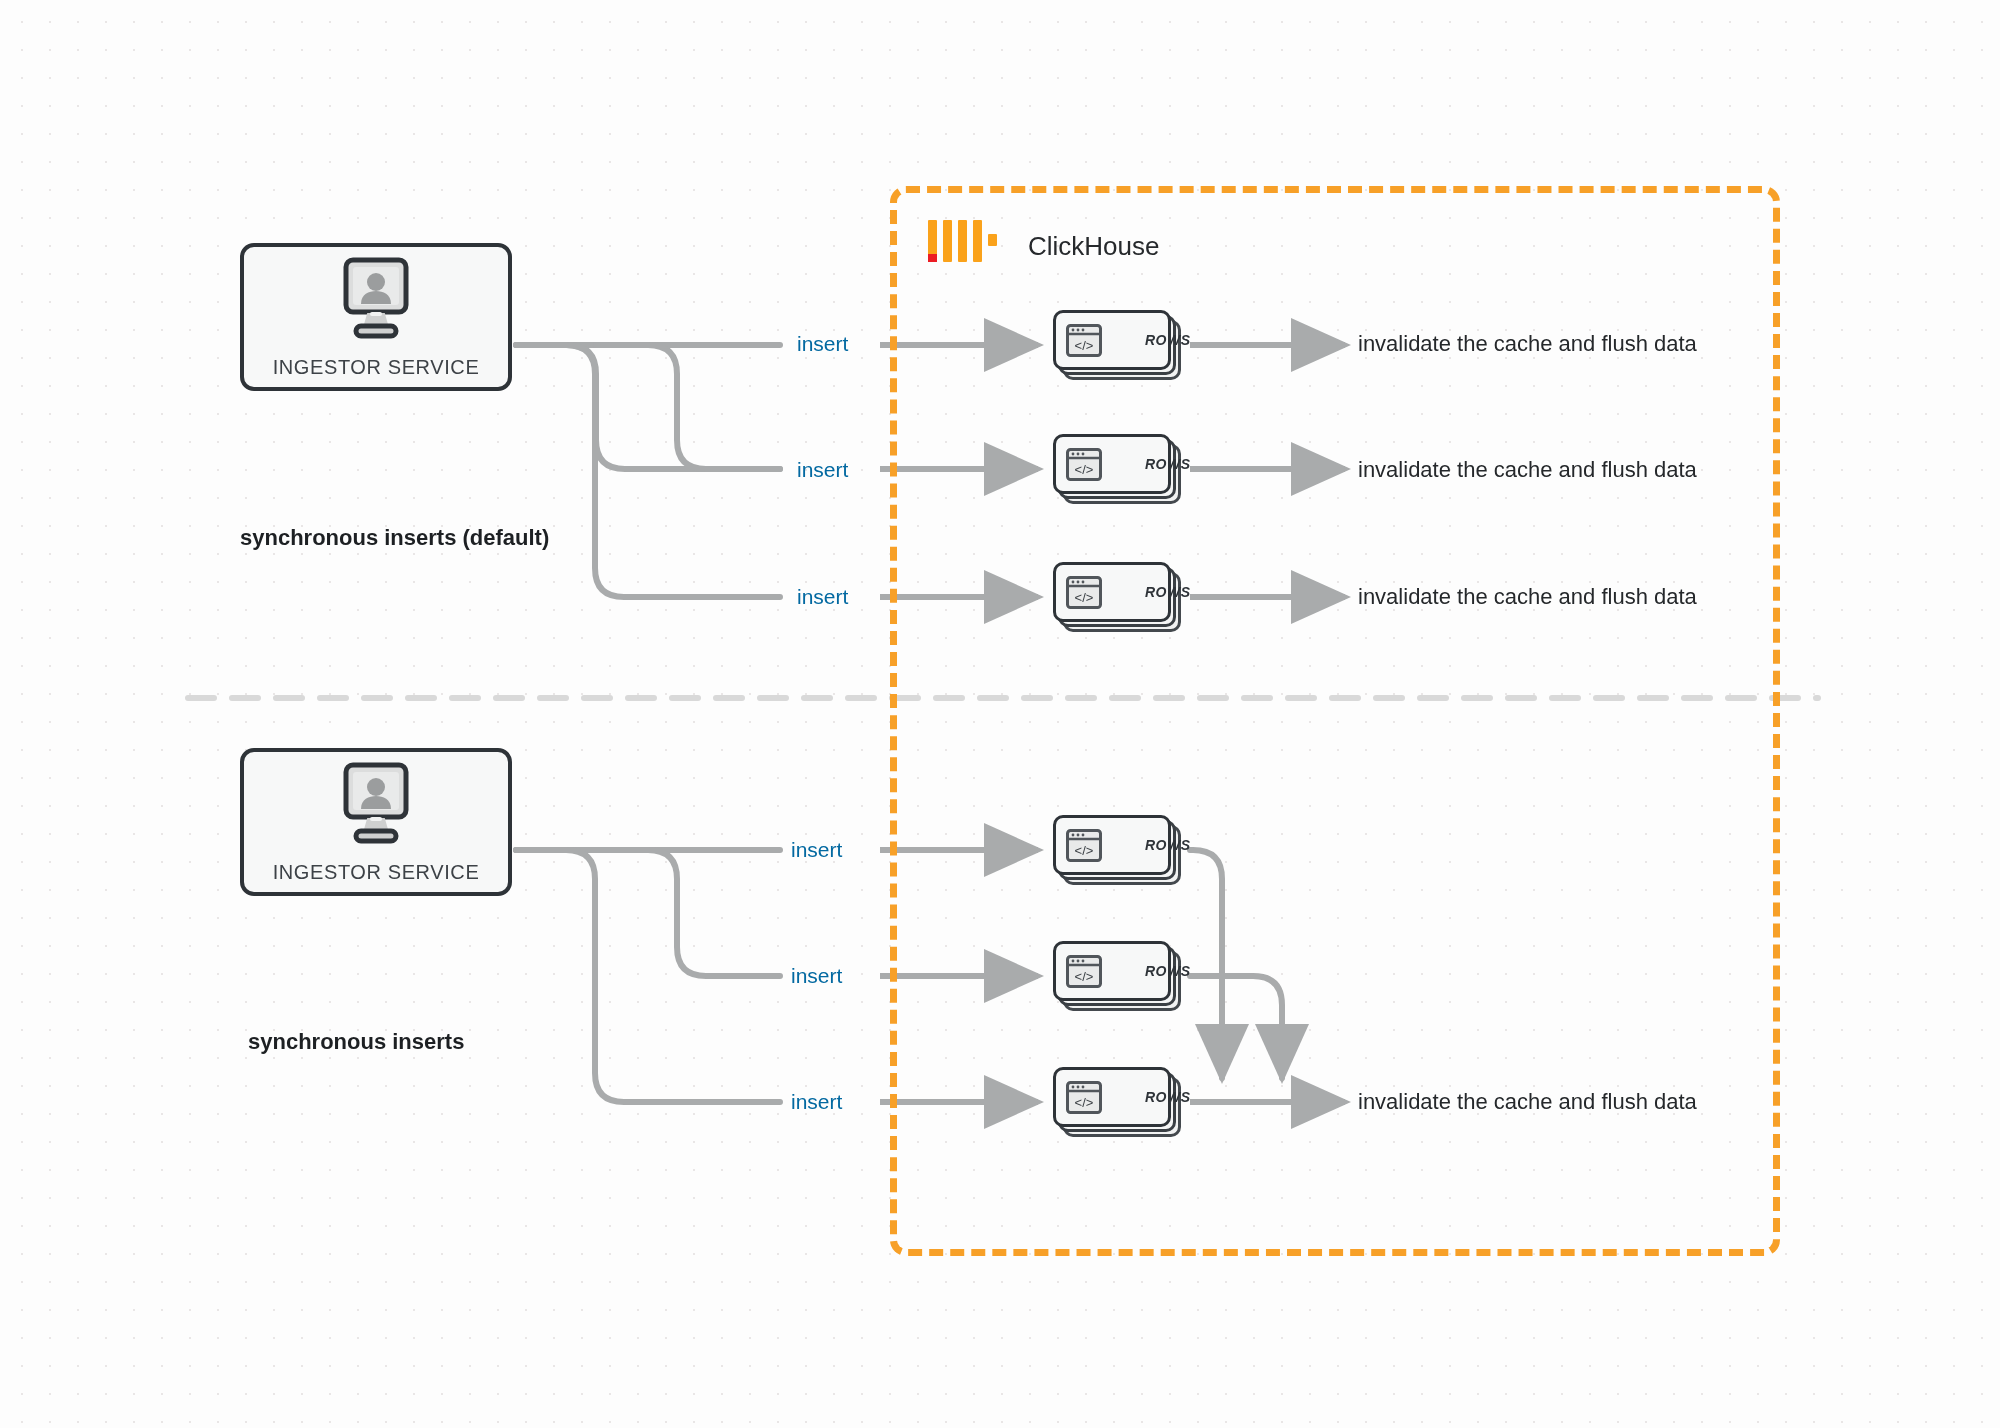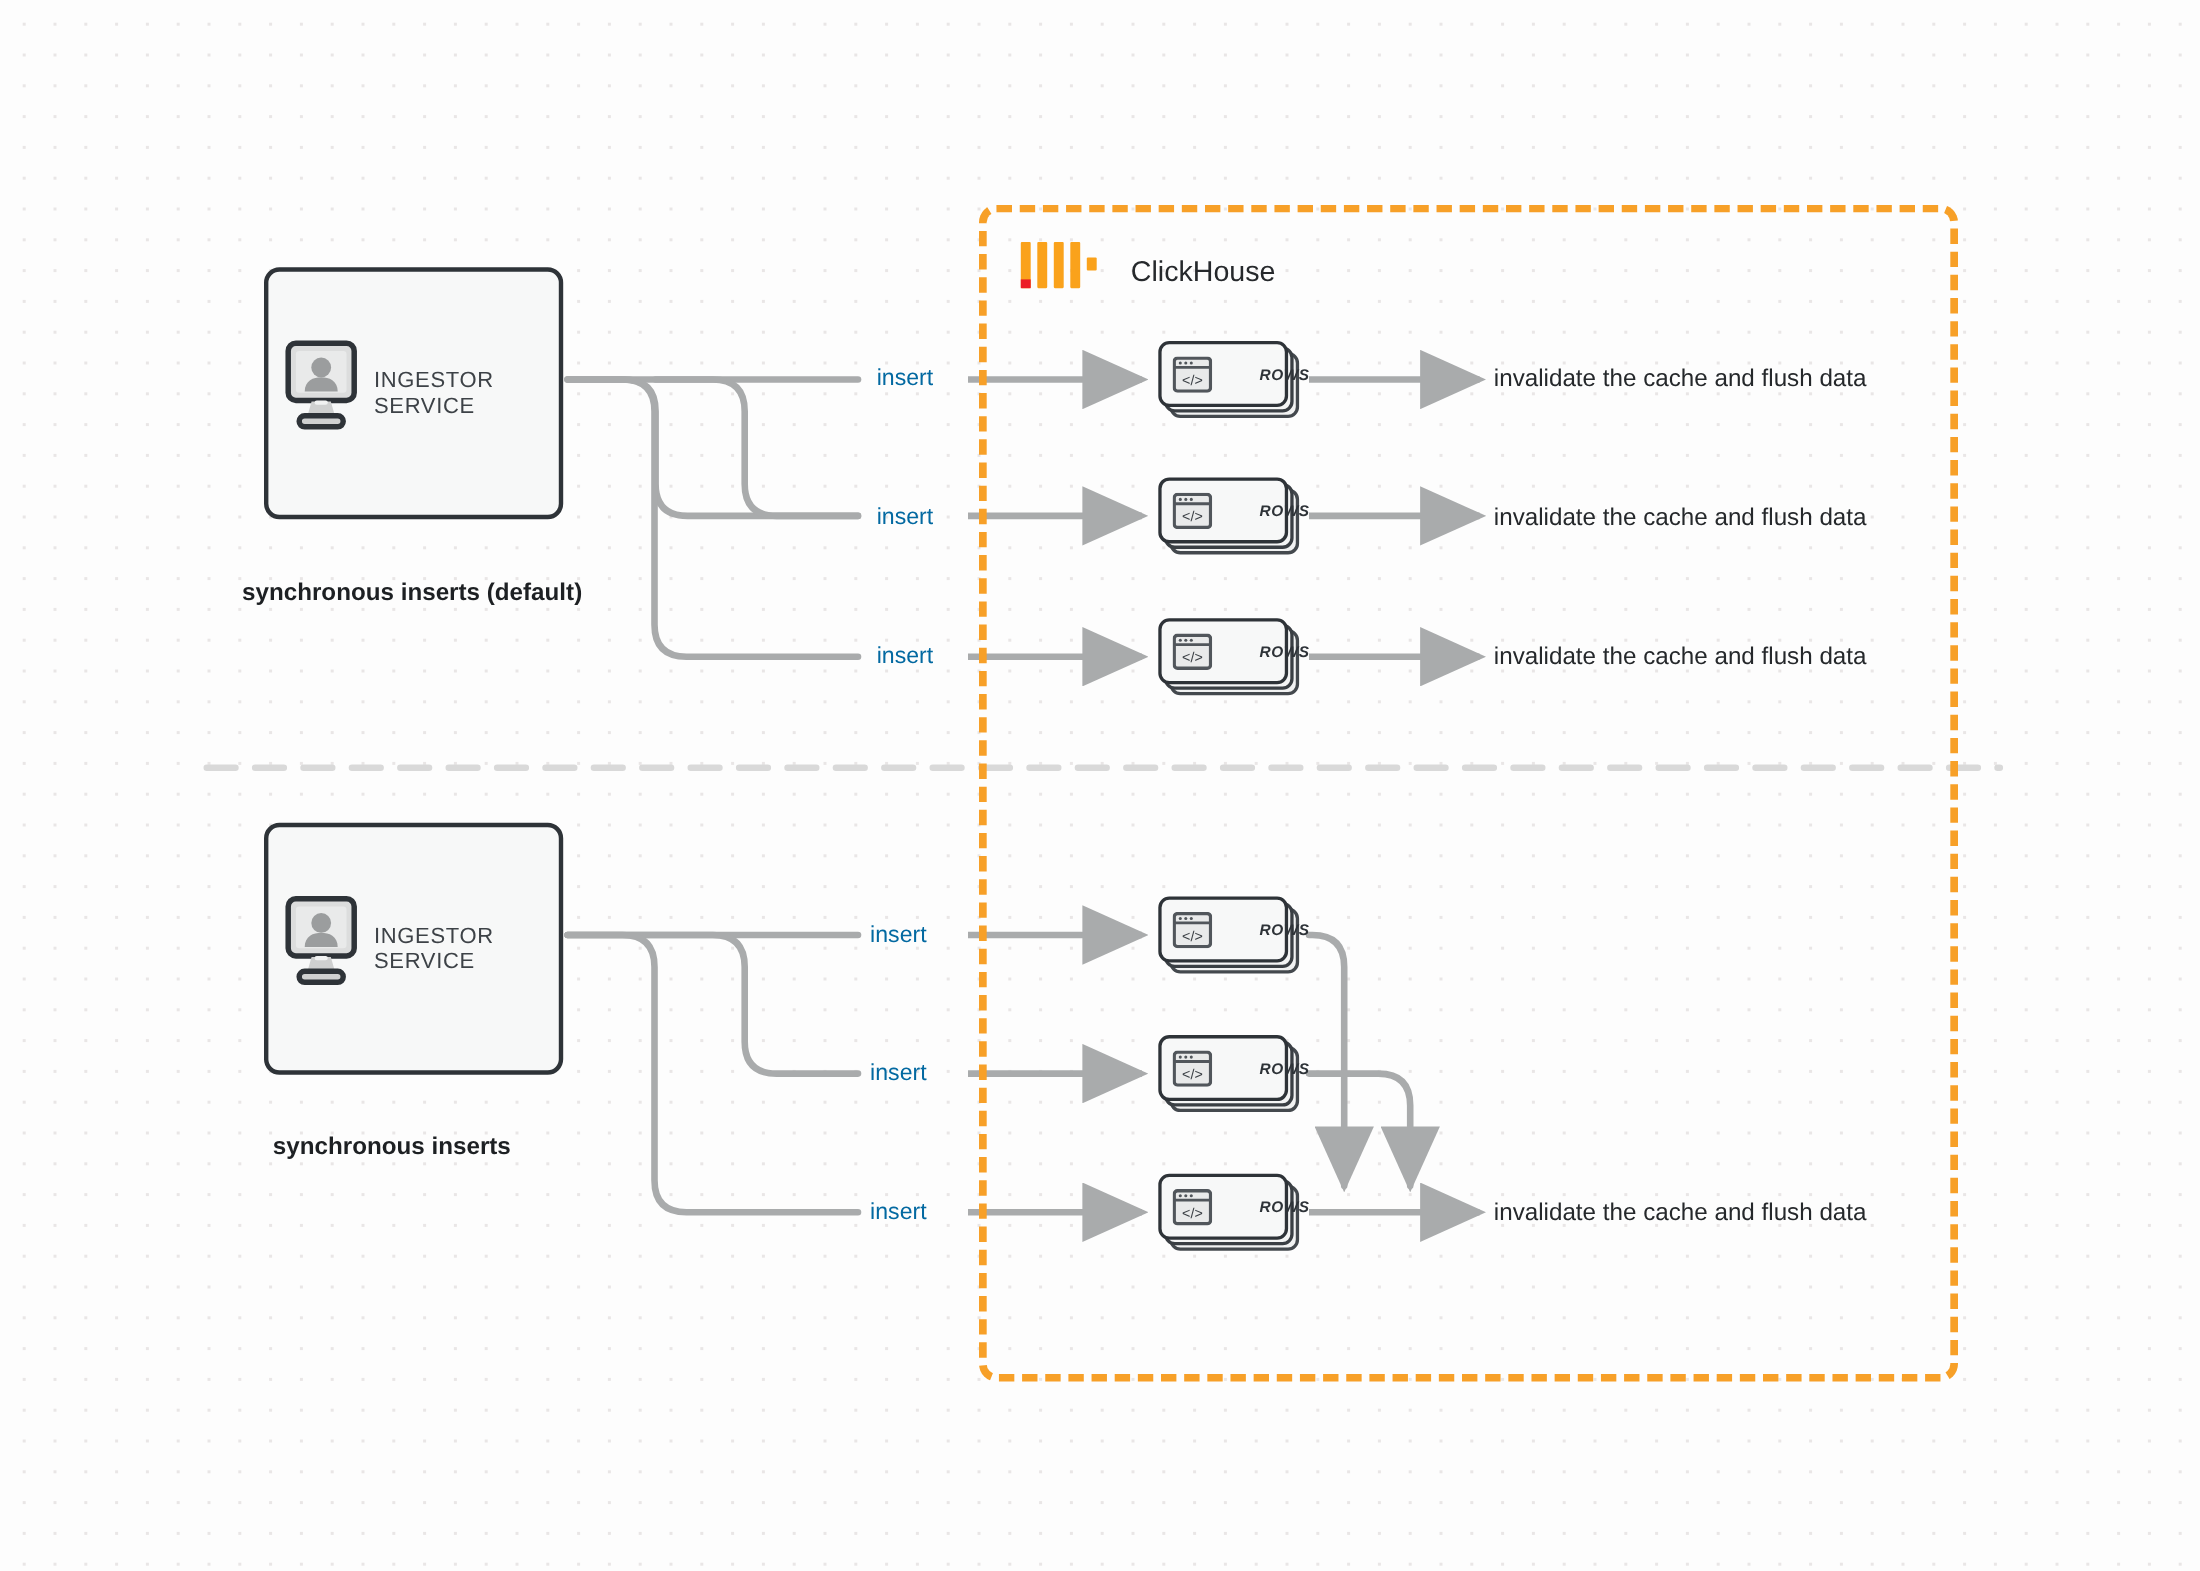--- a/index.html
+++ b/index.html
@@ -12,26 +12,26 @@
     font-family:"Liberation Sans", sans-serif;
     overflow:hidden;
     position:relative;
   }
   #canvas{position:absolute;inset:0;width:2000px;height:1428px;}
   .svg-layer{position:absolute;left:0;top:0;width:2000px;height:1428px;}
 
   
   .ingestor{
     position:absolute;
-    width:272px;height:229px;
+    width:272px;height:148px;
     background:#f7f8f8;
     border:4px solid #2e3338;
     border-radius:14px;
     box-sizing:border-box;
-    display:flex;
+    display:flex;flex-direction:column;
     align-items:center;justify-content:center;
   }
   .ingestor .monitor{width:96px;height:94px;margin-bottom:6px;}
   .ingestor .ing-label{
     font-size:20px;color:#3d4247;letter-spacing:.6px;
     font-family:"Liberation Sans", sans-serif;
   }
 
   
   .section-caption{
@@ -180,21 +180,21 @@
         <path d="M33,48 C33,38 41,35 48,35 C55,35 63,38 63,48 Z" fill="#9b9d9e"></path>
         <path d="M40,58 L56,58 L60,72 L36,72 Z" fill="#cfd0d0" stroke="#cfd0d0" stroke-width="2"></path>
         <rect x="42" y="56" width="12" height="4" rx="2" fill="#f1f2f2"></rect>
         <path d="M33,72 C40,72 42,66 48,66 C54,66 56,72 63,72 Z" fill="#cfd0d0"></path>
         <rect x="28" y="70" width="40" height="10" rx="5" fill="#cfd0d0" stroke="#2e3338" stroke-width="5"></rect>
       </svg>
     </span>
     <span class="ing-label">INGESTOR SERVICE</span>
   </div>
 
-  <div class="section-caption" style="left:220px;top:525px;">synchronous inserts (default)</div>
+  <div class="section-caption" style="left:240px;top:525px;">synchronous inserts (default)</div>
 
   <div class="edge-label" style="left:797px;top:332px;">insert</div>
   <div class="edge-label" style="left:797px;top:458px;">insert</div>
   <div class="edge-label" style="left:797px;top:585px;">insert</div>
 
   <div class="rows-card" style="left:1053px;top:310px;">
     <div class="shadow2"></div>
     <div class="shadow1"></div>
     <div class="front">
       <span class="win">

